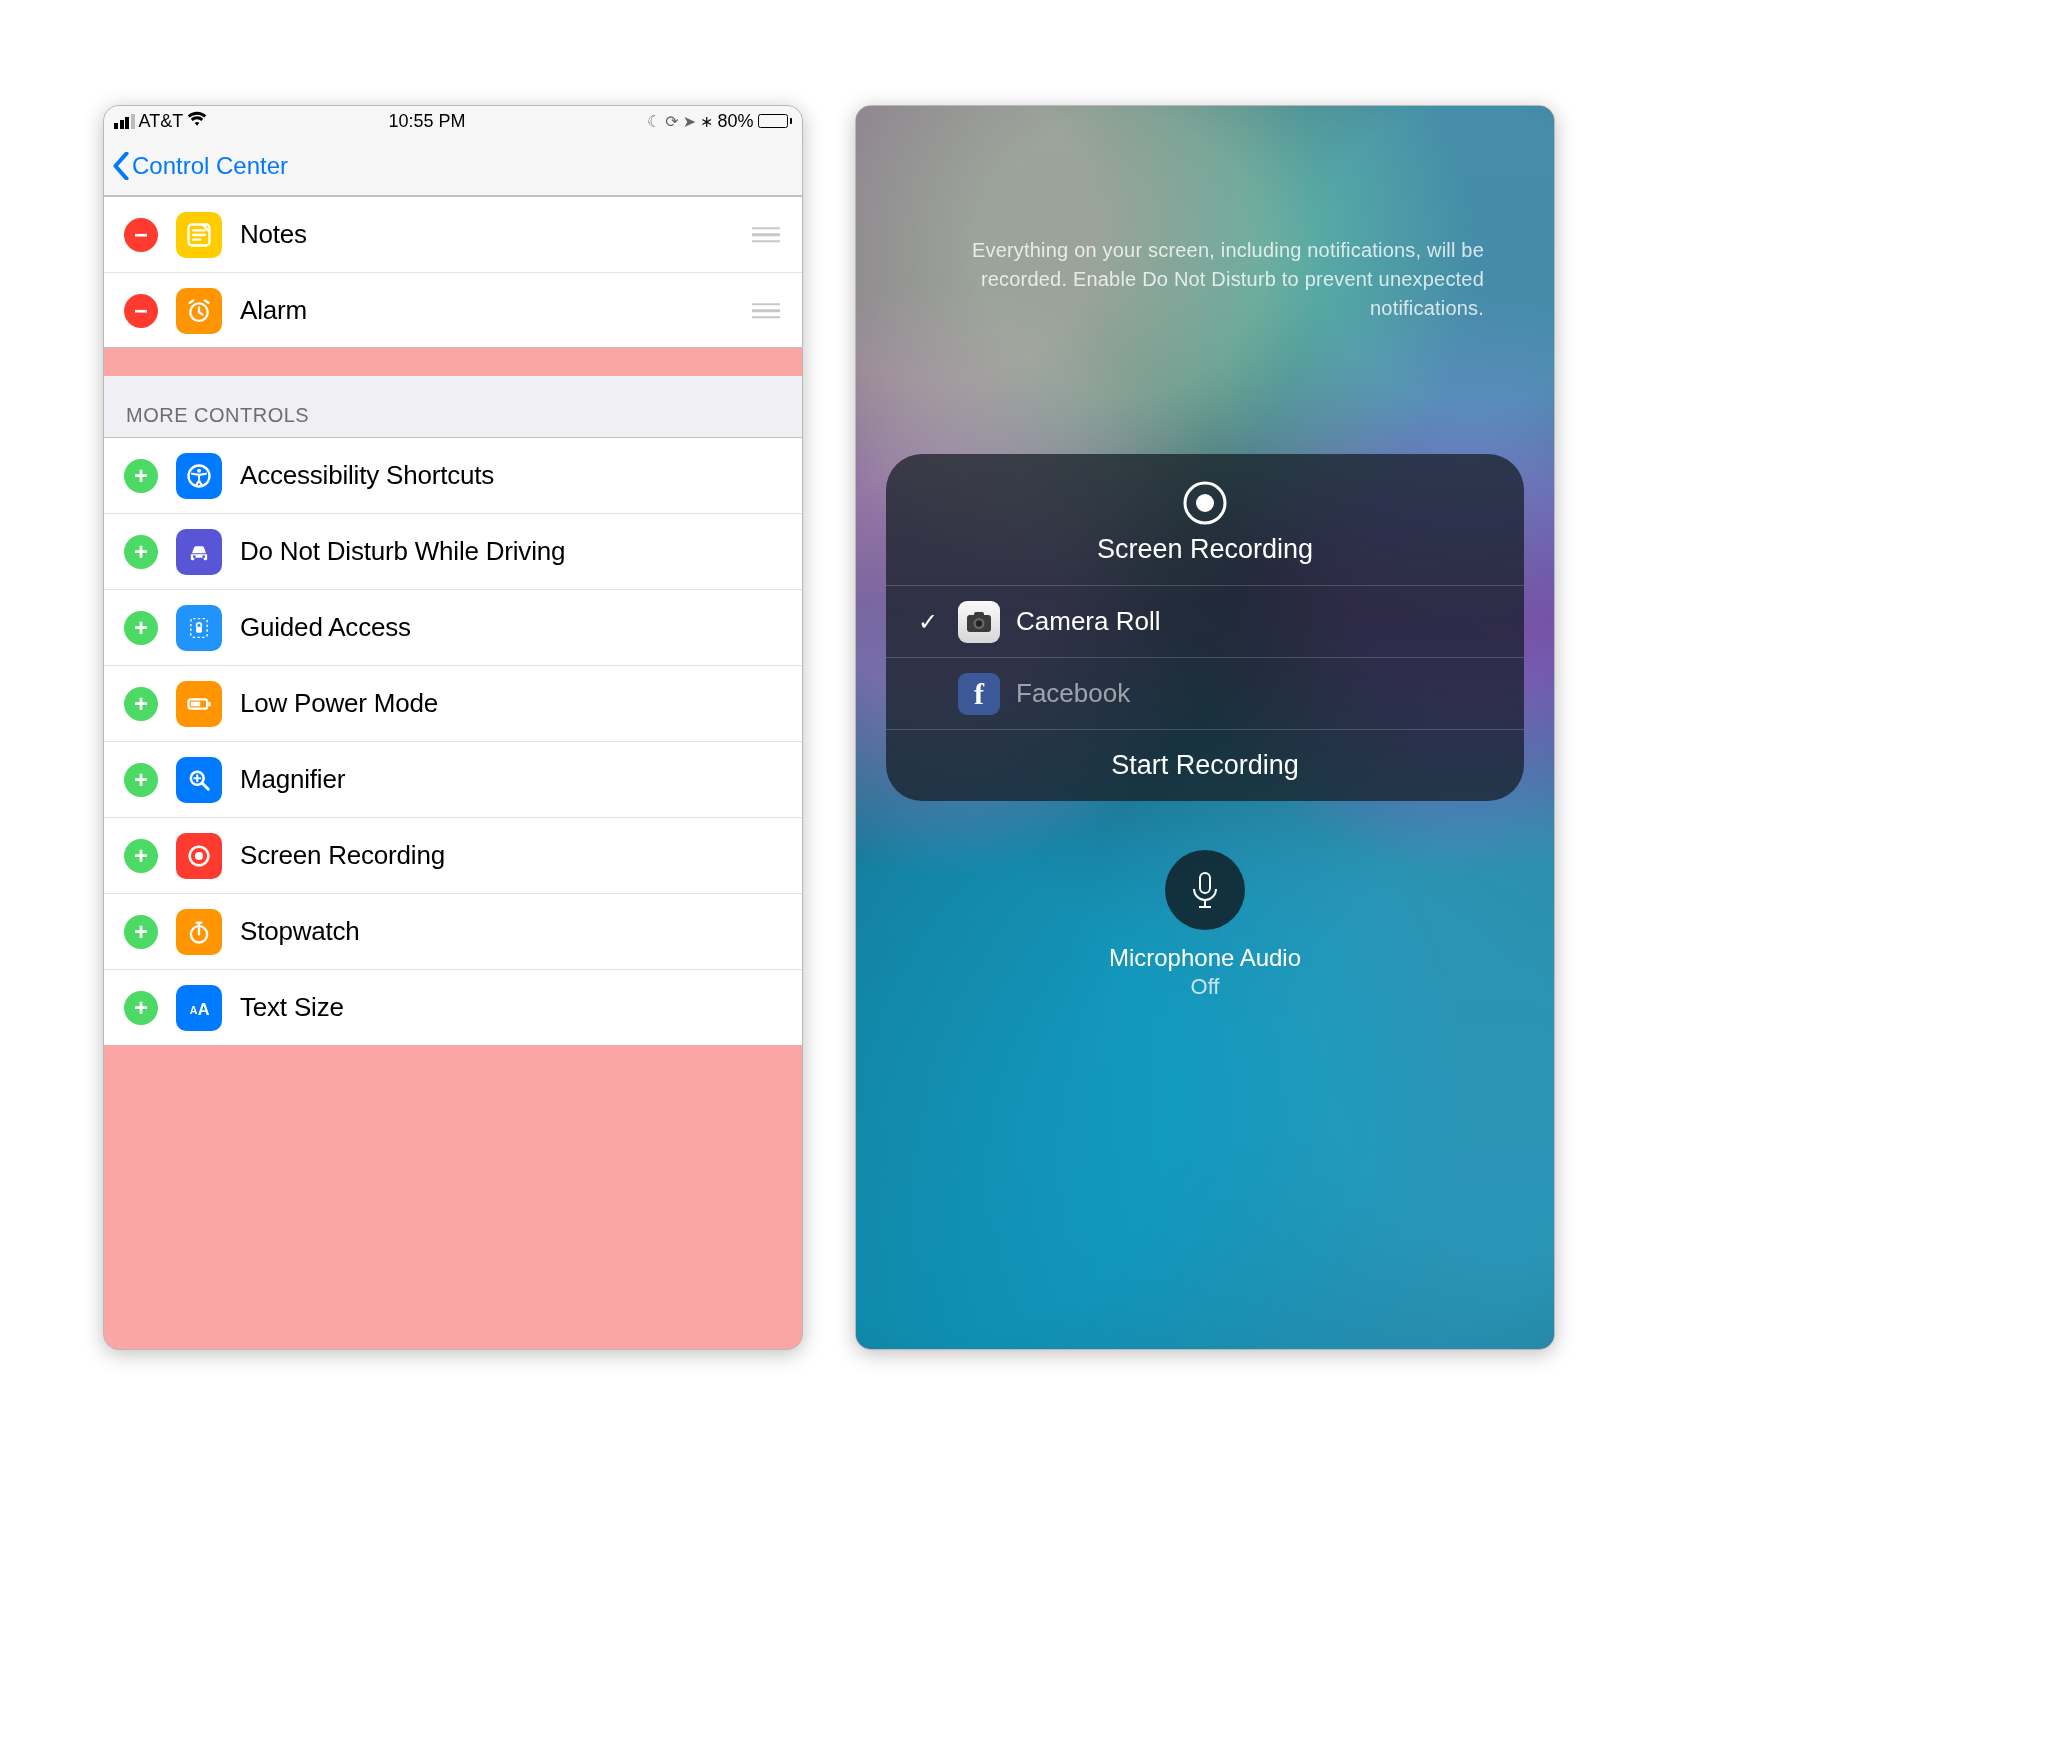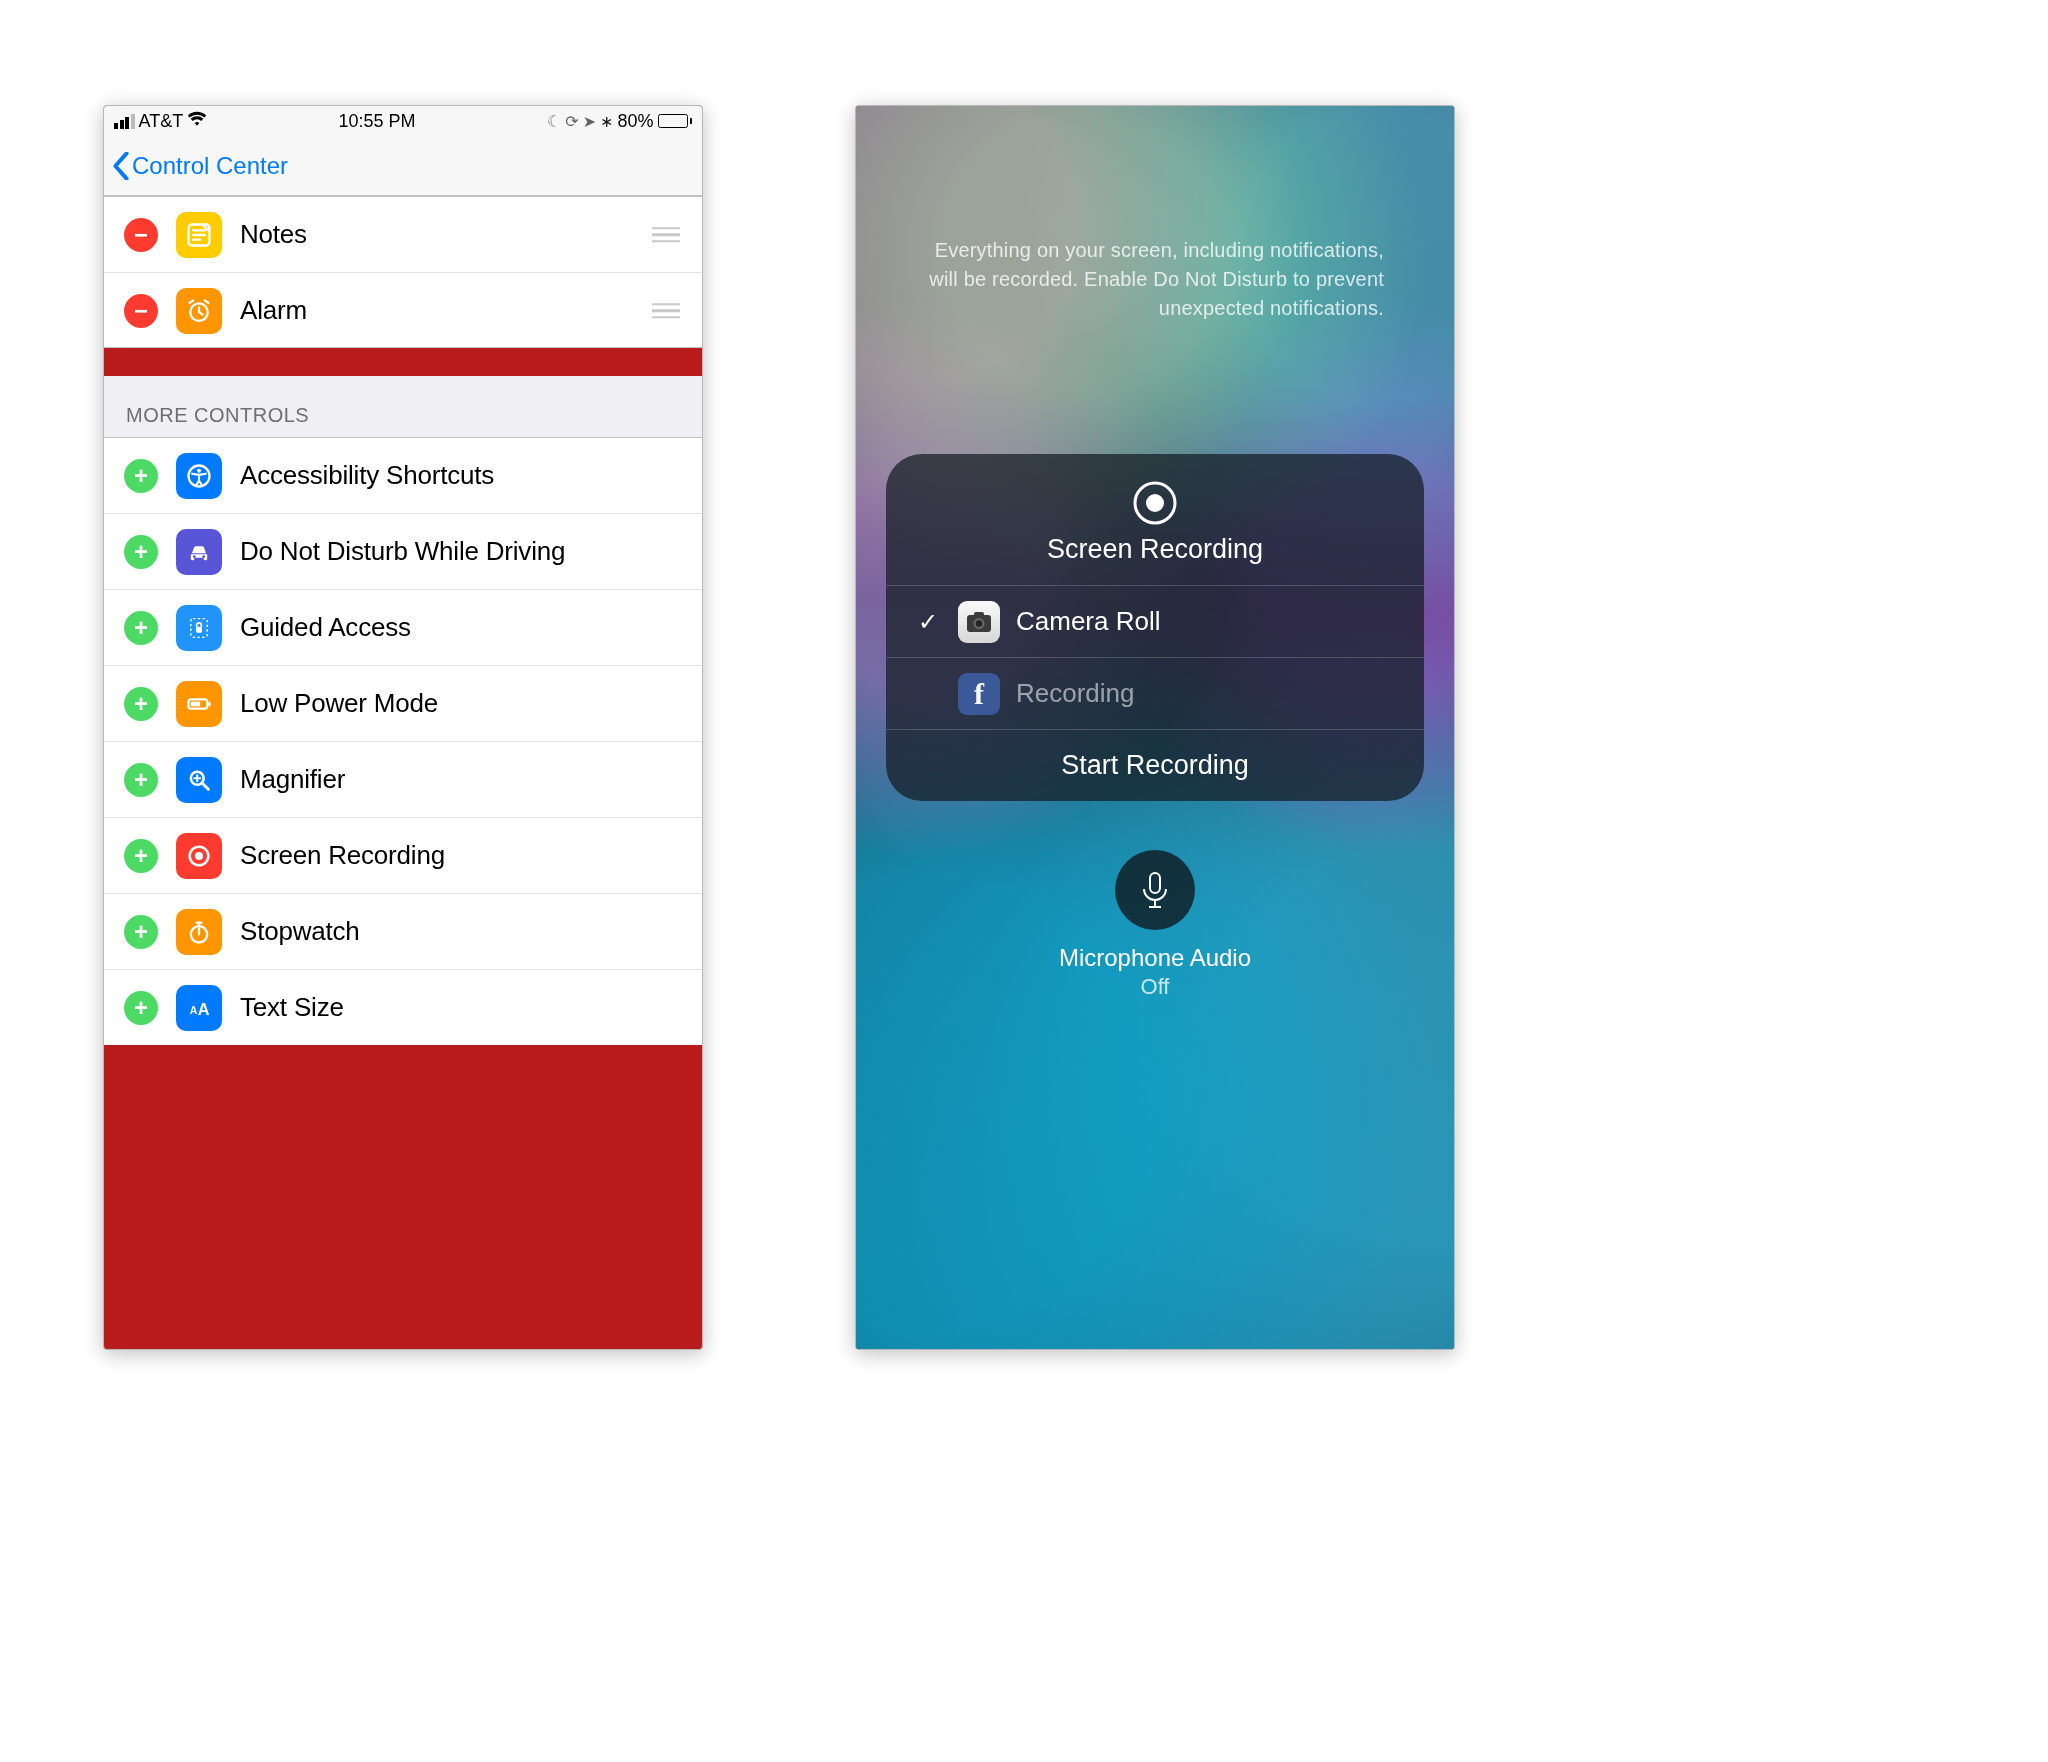--- a/index.html
+++ b/index.html
@@ -5,27 +5,27 @@
   * { box-sizing: border-box; margin: 0; padding: 0; }
   body {
     font-family: -apple-system, "Helvetica Neue", Helvetica, Arial, sans-serif;
     background: #ffffff;
     width: 2048px;
     height: 1762px;
     position: relative;
   }
   .phone {
     position: absolute;
-    width: 600px;
+    width: 700px;
     height: 1245px;
     border: 1.5px solid #b8b8b8;
-    border-radius: 4px;
+    border-radius: 16px;
     overflow: hidden;
     box-shadow: 0 4px 20px rgba(0,0,0,0.25);
-    background: #b91c1c;
+    background: #fca5a5;
   }
   .phone.left  { left: 103px; top: 105px; }
   .phone.right { left: 855px; top: 105px; }
 
   
   .status-bar {
     height: 30px;
     background: #f7f7f7;
     display: flex;
     align-items: center;
@@ -367,21 +367,21 @@
               <circle cx="13" cy="12.5" r="5.5" fill="#666"></circle>
               <circle cx="13" cy="12.5" r="3.2" fill="#222"></circle>
             </svg>
         </span>
         <span>Camera Roll</span>
       </div>
 
       <div class="cc-row selectable dim">
         <span class="cc-check"></span>
         <span class="cc-app fb">f</span>
-        <span>Recording</span>
+        <span>Facebook</span>
       </div>
 
       <div class="cc-row cc-start">
         <span>Start Recording</span>
       </div>
     </div>
 
     <div class="cc-mic-wrap">
       <div class="cc-mic-btn">
         <svg viewBox="0 0 34 40">

